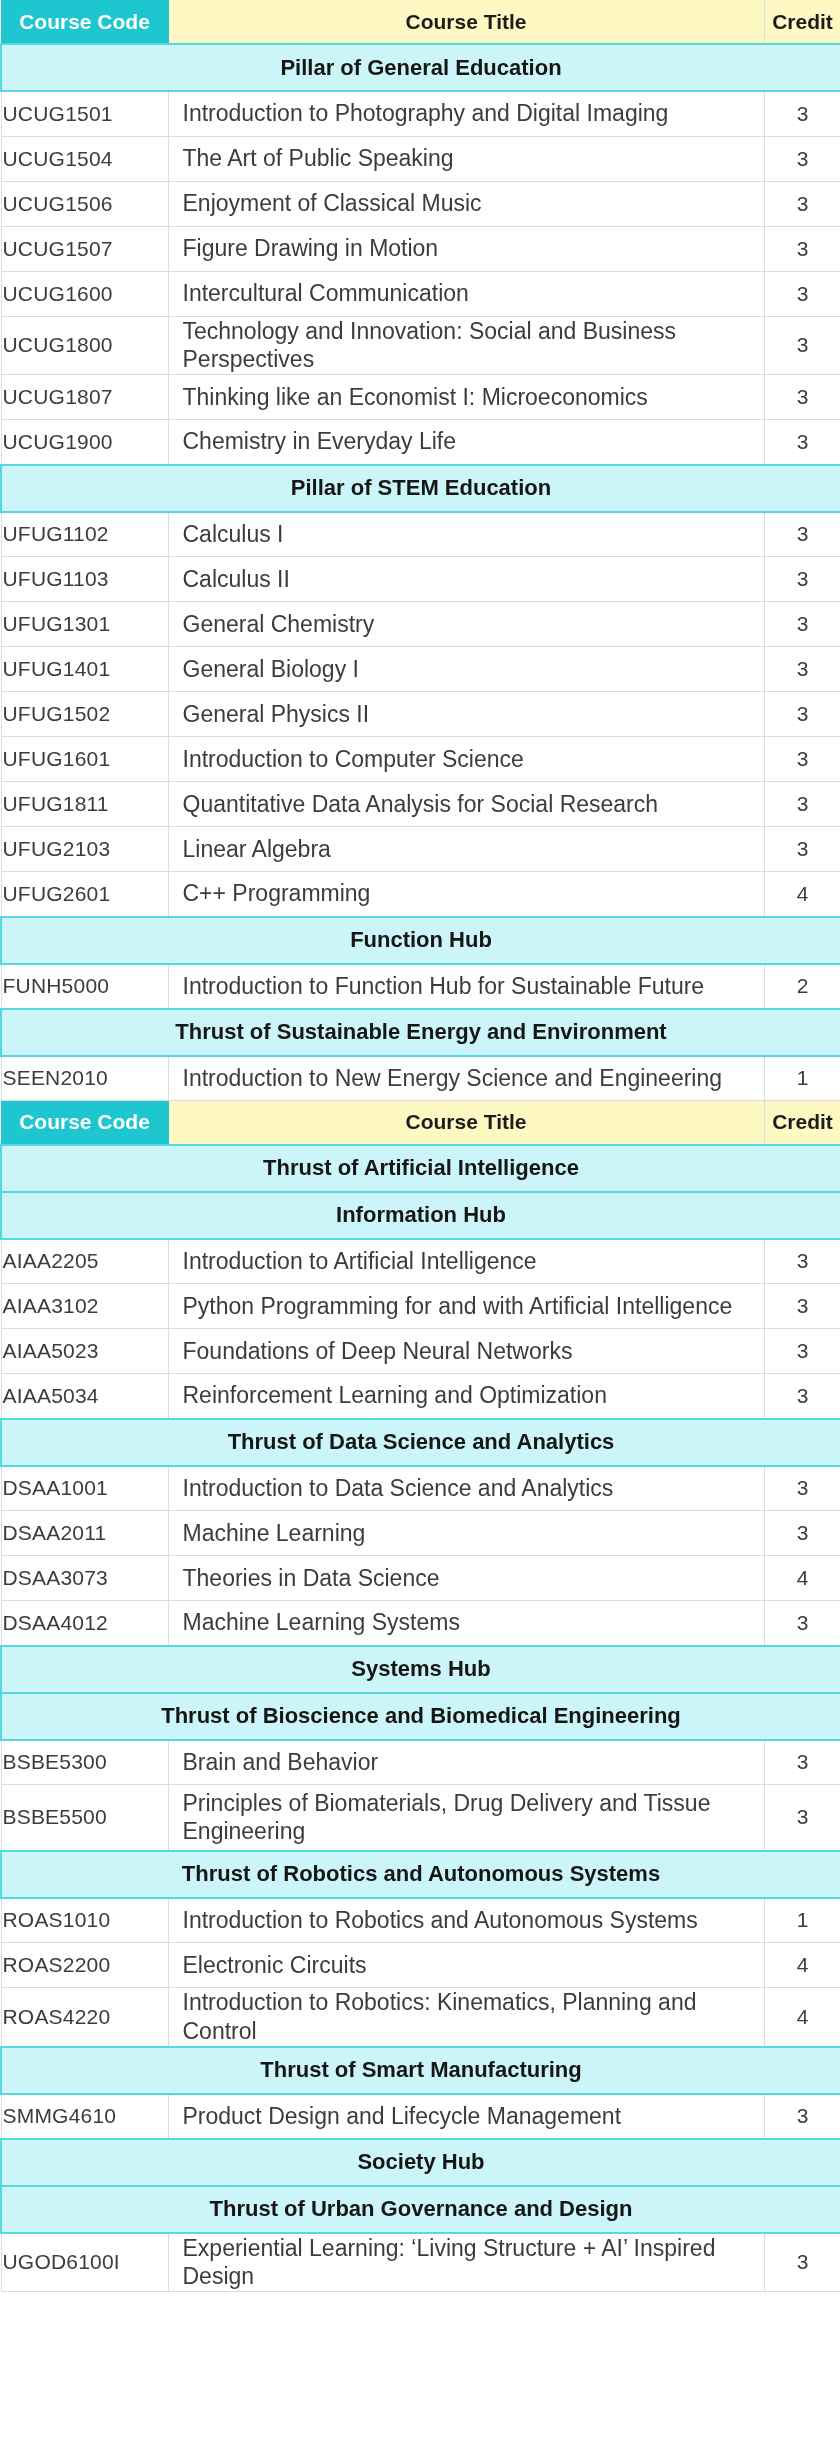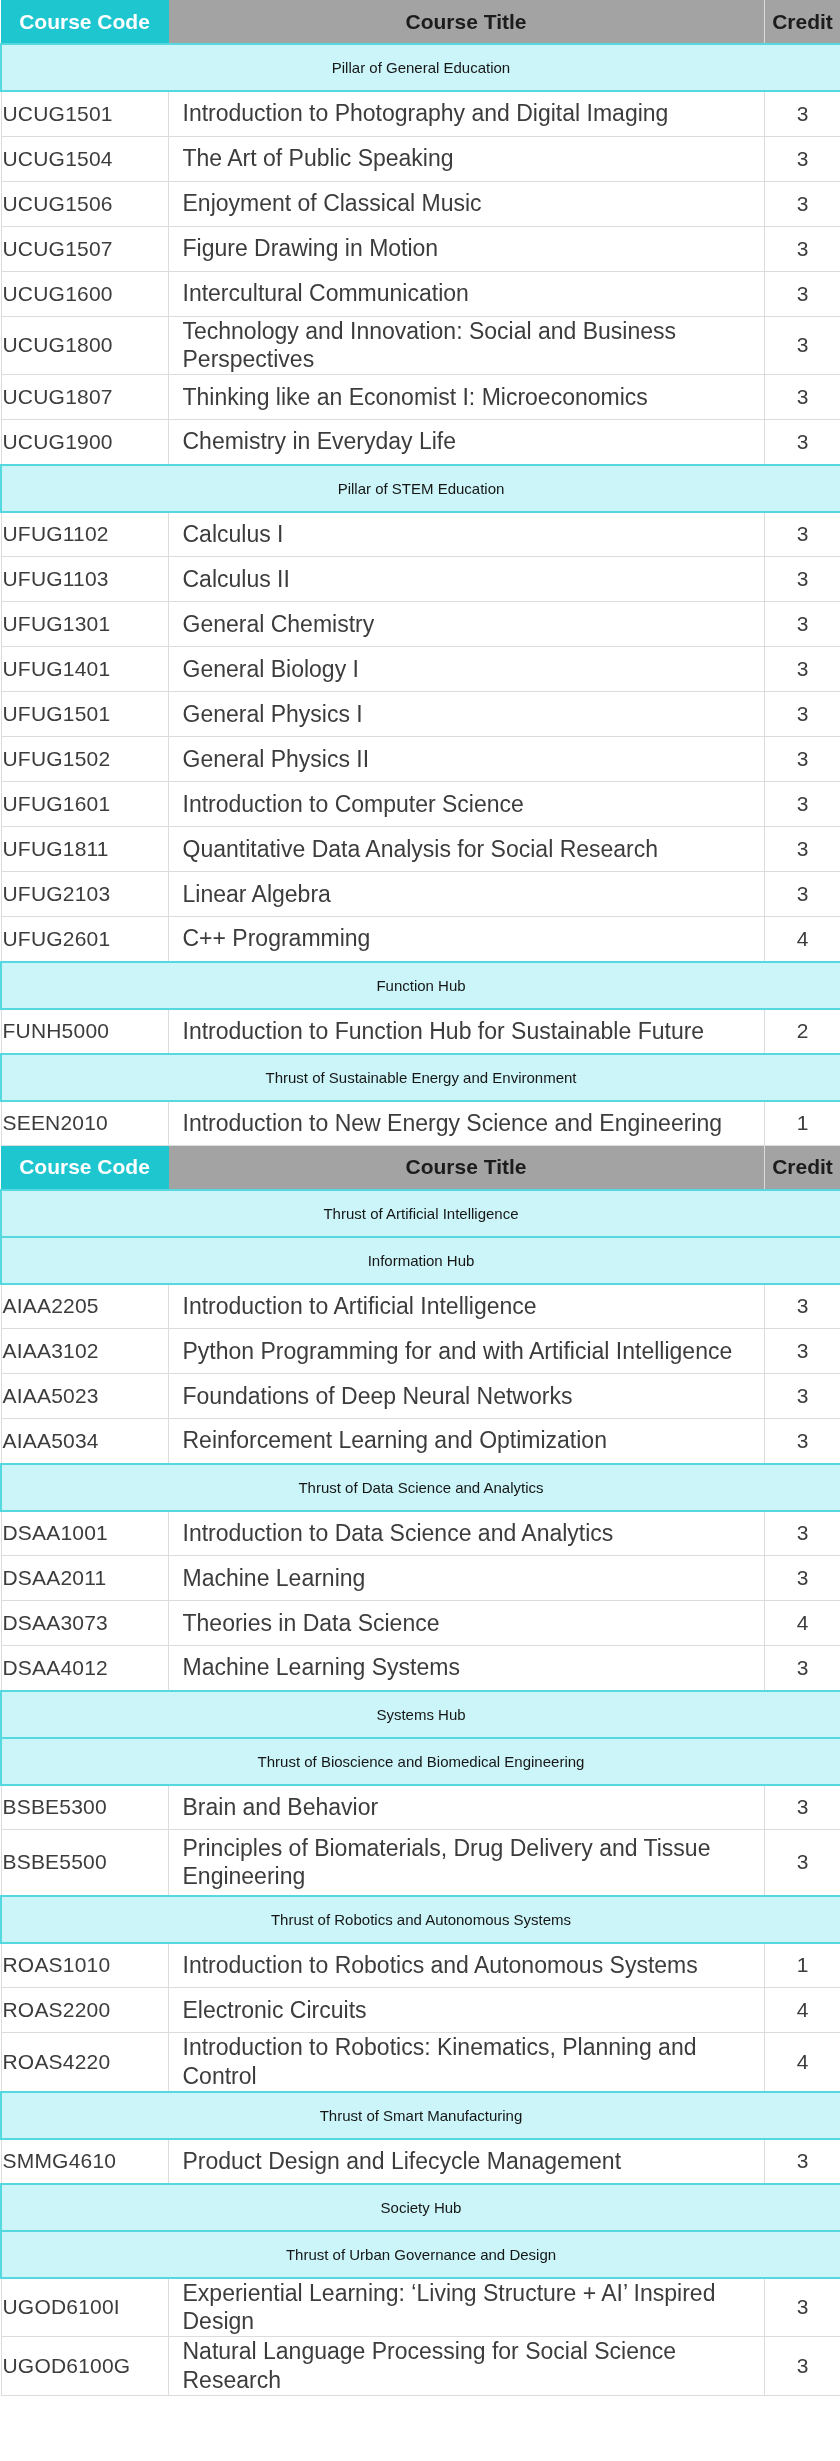--- a/index.html
+++ b/index.html
@@ -28,36 +28,36 @@
 
   
   .thead-row td{
     height:44px;
     border:1px solid var(--grid_line);
     border-top:none;
     font-weight:bold;
     font-size:21px;
     color:var(--header_text);
     text-align:center;
-    background:#a3a3a3;
+    background:#fef9c3;
   }
   .thead-row td.code-head{
     background:var(--header_accent);
     color:var(--header_text_on_accent);
     border-color:var(--header_accent);
   }
 
   
   .section-row td{
     height:47px;
     background:var(--section_background);
     border:2px solid var(--section_border);
     text-align:center;
-    font-weight:normal;
-    font-size:15px;
+    font-weight:bold;
+    font-size:22px;
     color:#161616;
   }
 
   
   .course-row td{
     height:45px;
     border:1px solid var(--grid_line);
     background:#ffffff;
     font-size:21px;
     color:var(--body_text);
@@ -162,25 +162,20 @@
     <td class="title">General Chemistry</td>
     <td class="credit">3</td>
   </tr>
 
   <tr class="course-row">
     <td class="code">UFUG1401</td>
     <td class="title">General Biology I</td>
     <td class="credit">3</td>
   </tr>
 
-  <tr class="course-row">
-    <td class="code">UFUG1501</td>
-    <td class="title">General Physics I</td>
-    <td class="credit">3</td>
-  </tr>
 
   <tr class="course-row">
     <td class="code">UFUG1502</td>
     <td class="title">General Physics II</td>
     <td class="credit">3</td>
   </tr>
 
   <tr class="course-row">
     <td class="code">UFUG1601</td>
     <td class="title">Introduction to Computer Science</td>
@@ -351,19 +346,14 @@
   <tr class="section-row">
     <td colspan="3" class="section-label">Thrust of Urban Governance and Design</td>
   </tr>
 
   <tr class="course-row">
     <td class="code">UGOD6100I</td>
     <td class="title">Experiential Learning: ‘Living Structure + AI’ Inspired Design</td>
     <td class="credit">3</td>
   </tr>
 
-  <tr class="course-row">
-    <td class="code">UGOD6100G</td>
-    <td class="title">Natural Language Processing for Social Science Research</td>
-    <td class="credit">3</td>
-  </tr>
 </tbody>
 </table>
 
 </body></html>

